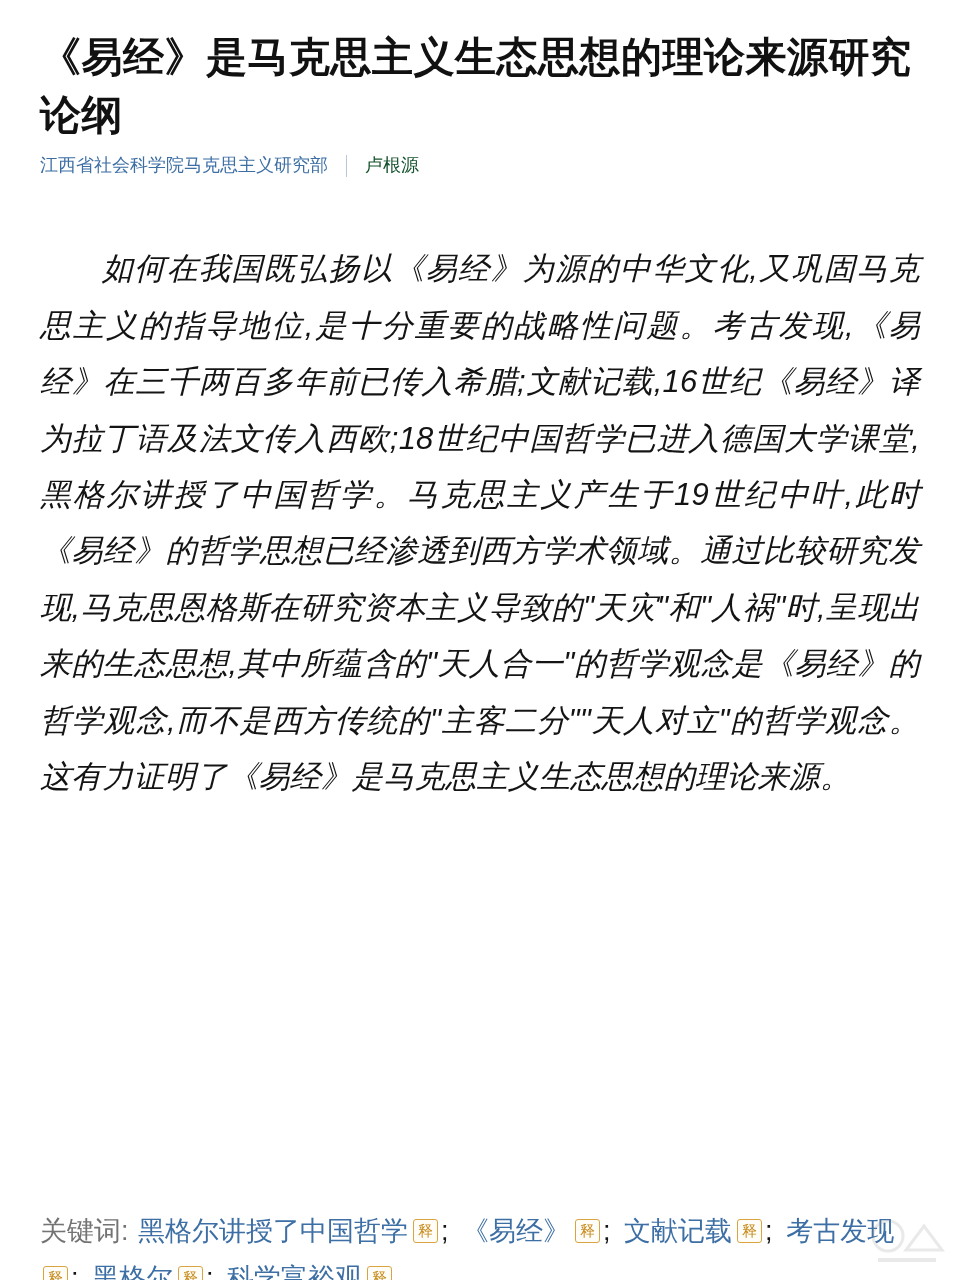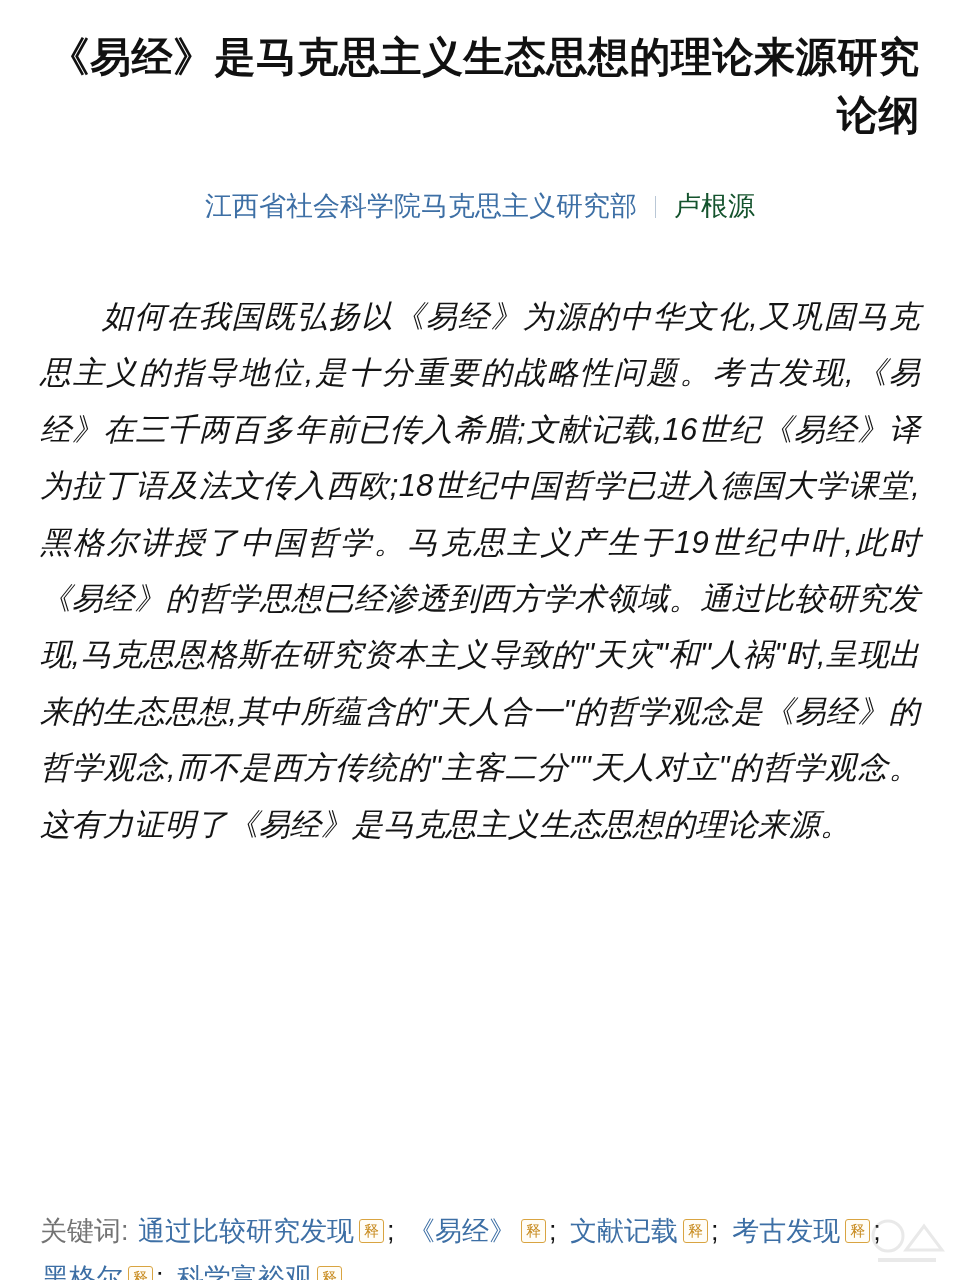--- a/index.html
+++ b/index.html
@@ -24,30 +24,28 @@
   }
   .title {
     font-size: 41px;
     line-height: 1.42;
     font-weight: bold;
     letter-spacing: 0.5px;
     color: #111111;
     margin: 0;
     padding: 0 0 0 0;
     max-width: 900px;
-    text-align: right;
   }
   .meta-row {
-    margin-top: 42px;
+    margin-top: 8px;
     display: flex;
     align-items: center;
-    font-size: 27px;
+    font-size: 18px;
     color: #3d6fa5;
     line-height: 1.5;
-    justify-content: center;
   }
   .meta-affil {
     color: #3d6fa5;
   }
   .meta-sep {
     display: inline-block;
     width: 1px;
     height: 22px;
     background: #b9c7d6;
     margin: 0 18px;
@@ -119,21 +117,21 @@
   <div class="meta-row">
     <span class="meta-affil">江西省社会科学院马克思主义研究部</span>
     <span class="meta-sep"></span>
     <span class="meta-author">卢根源</span>
   </div>
 
   <p class="abstract">如何在我国既弘扬以《易经》为源的中华文化,又巩固马克思主义的指导地位,是十分重要的战略性问题。考古发现,《易经》在三千两百多年前已传入希腊;文献记载,16世纪《易经》译为拉丁语及法文传入西欧;18世纪中国哲学已进入德国大学课堂,黑格尔讲授了中国哲学。马克思主义产生于19世纪中叶,此时《易经》的哲学思想已经渗透到西方学术领域。通过比较研究发现,马克思恩格斯在研究资本主义导致的"天灾"和"人祸"时,呈现出来的生态思想,其中所蕴含的"天人合一"的哲学观念是《易经》的哲学观念,而不是西方传统的"主客二分""天人对立"的哲学观念。这有力证明了《易经》是马克思主义生态思想的理论来源。</p>
 
   <div class="keywords">
     <span class="kw-label">关键词:</span>
-    <span class="kw-item">通过比较研究发现</span><span class="kw-tag">释</span><span class="kw-semi">;</span>
+    <span class="kw-item">黑格尔讲授了中国哲学</span><span class="kw-tag">释</span><span class="kw-semi">;</span>
     <span class="kw-item">《易经》</span><span class="kw-tag">释</span><span class="kw-semi">;</span>
     <span class="kw-item">文献记载</span><span class="kw-tag">释</span><span class="kw-semi">;</span>
     <span class="kw-item">考古发现</span><span class="kw-tag">释</span><span class="kw-semi">;</span>
     <span class="kw-item">黑格尔</span><span class="kw-tag">释</span><span class="kw-semi">;</span>
     <span class="kw-item">科学富裕观</span><span class="kw-tag">释</span>
   </div>
 
   <div class="watermark">
     <svg viewBox="0 0 78 58" width="78" height="58" aria-hidden="true">
       <circle cx="20" cy="20" r="15" fill="none" stroke="#888" stroke-width="3"></circle>

